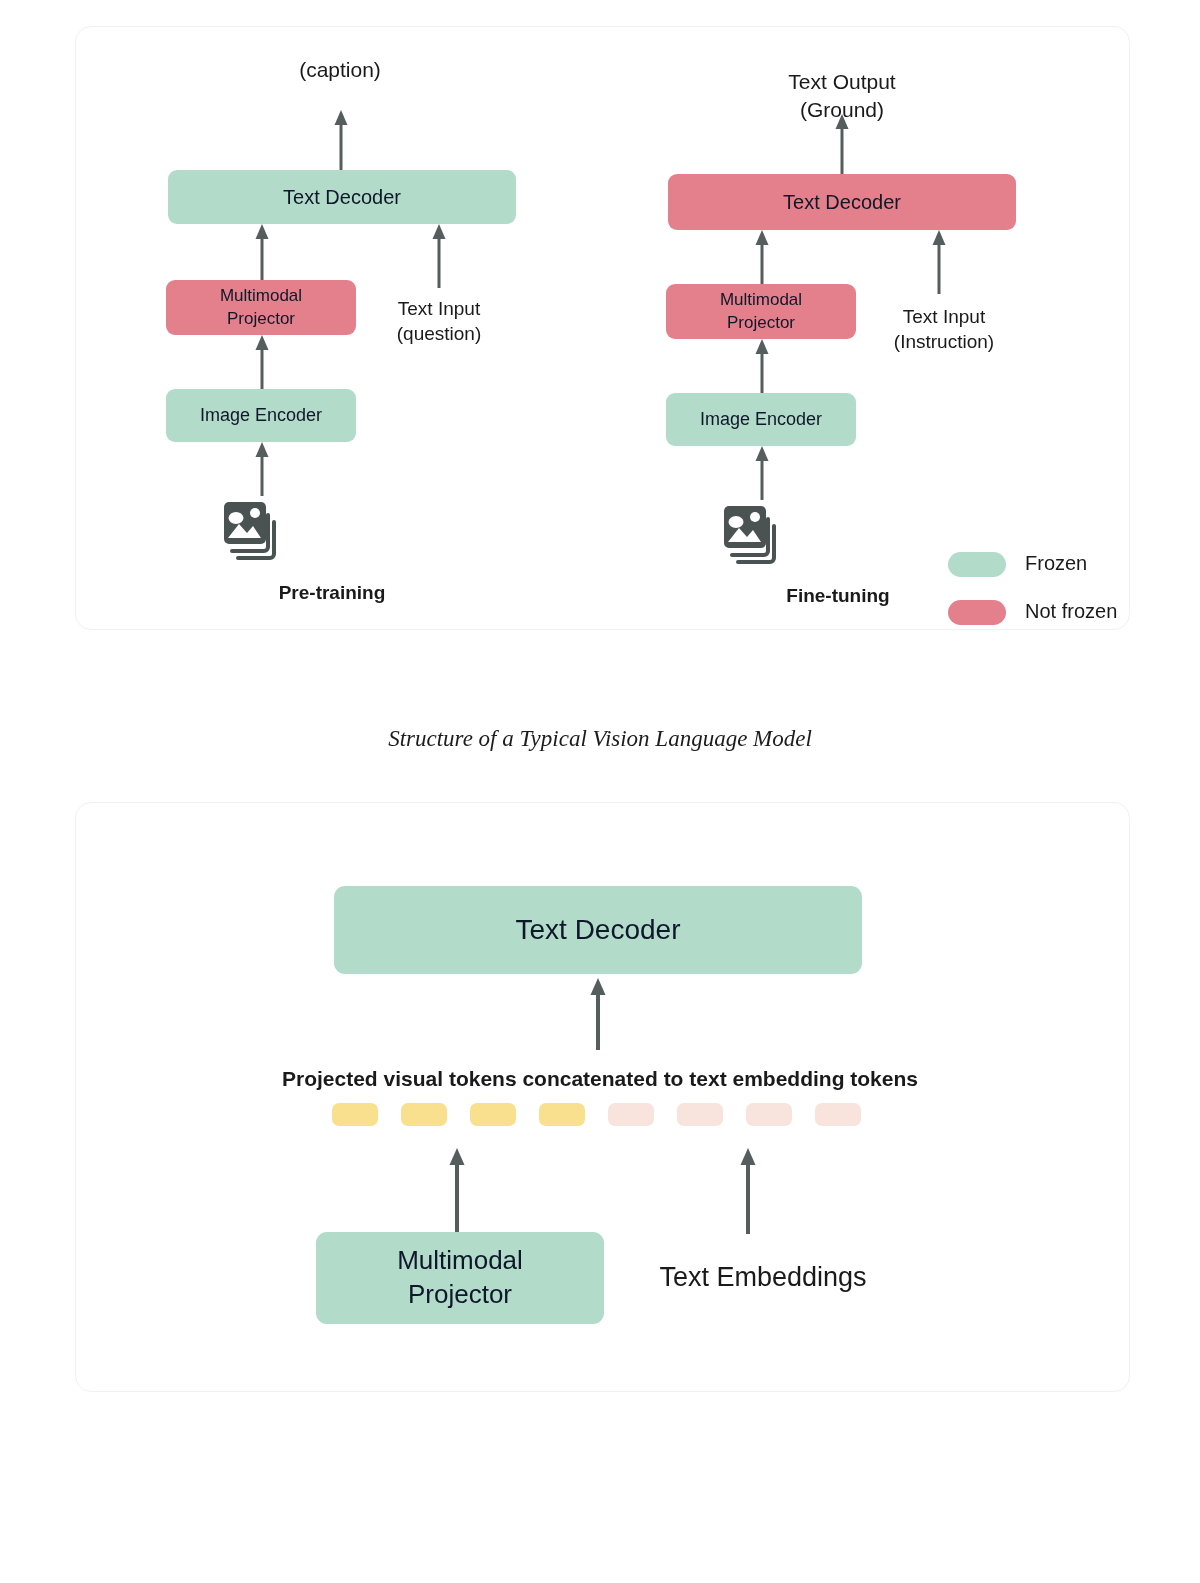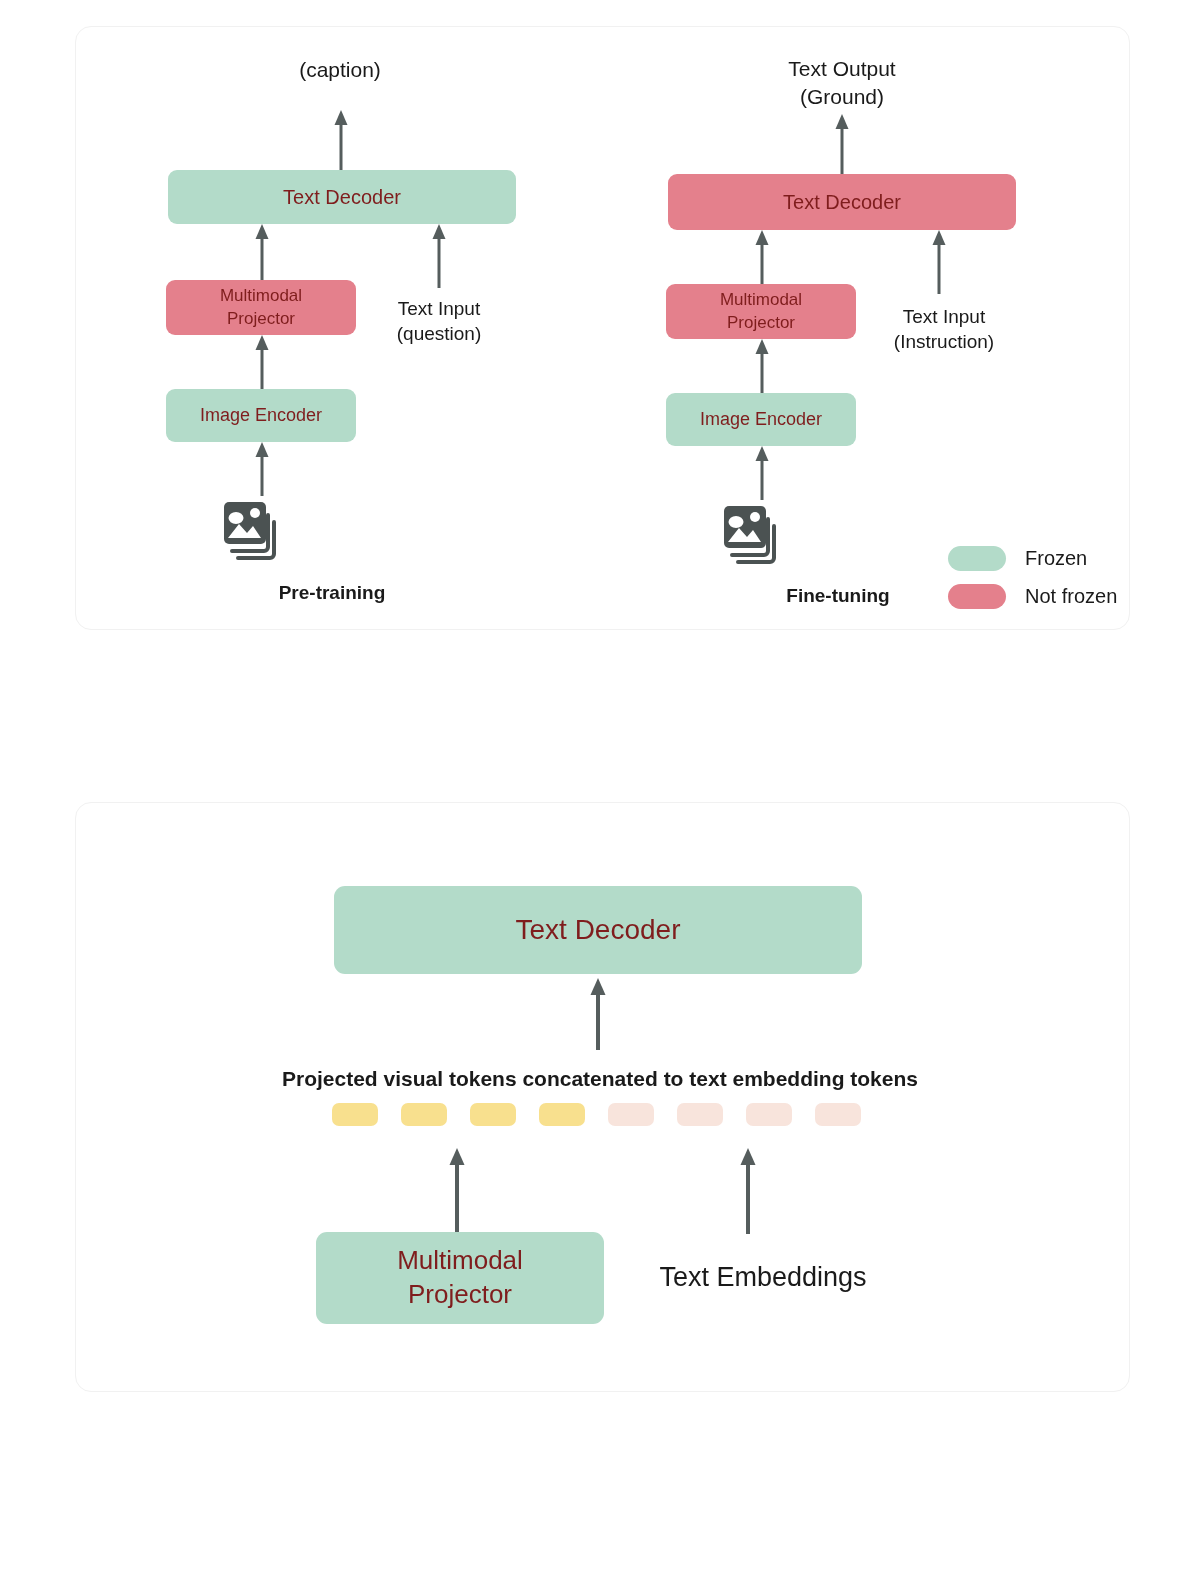--- a/index.html
+++ b/index.html
@@ -43,21 +43,21 @@
   #caption-proj { top: 1496px; }
 
   
   .node {
     position: absolute;
     border-radius: 9px;
     display: flex;
     flex-direction: column;
     align-items: center;
     justify-content: center;
-    color: #7f1d1d;
+    color: #0f172a;
     line-height: 1.30;
     text-align: center;
   }
   .node.frozen      { background: #b3dbc9; }
   .node.not-frozen  { background: #e4808c; }
 
   
   .label {
     position: absolute;
     text-align: center;
@@ -70,23 +70,24 @@
   .arrow {
     position: absolute;
     width: 22px;
   }
   .arrow svg { display: block; overflow: visible; }
 
   
   #legend { position: absolute; left: 948px; top: 540px; }
   .legend-row {
     display: flex;
-    align-items: center;
+    align-items: flex-start;
     height: 36px;
     margin-bottom: 2px;
+    margin-top: 12px;
   }
   .legend-swatch {
     width: 58px;
     height: 25px;
     border-radius: 13px;
     margin-right: 19px;
   }
   .legend-label { font-size: 20px; color: #1a1a1a; }
 
   
@@ -179,21 +180,21 @@
       <circle cx="33" cy="13" r="5" fill="#ffffff"></circle>
       <ellipse cx="14" cy="18" rx="7.5" ry="6" fill="#ffffff"></ellipse>
       <path d="M6 38 l11 -14 l8 9 l6 -7 l8 12 z" fill="#ffffff"></path>
     </svg>
   </div>
 
   <div class="label bold" style="left:182px; top:580px; width:300px; font-size:19px;">
     <span>Pre-training</span>
   </div>
 
-  <div class="label" style="left:713px; top:55px; width:258px; font-size:21px;">
+  <div class="label" style="left:713px; top:68px; width:258px; font-size:21px;">
     <div>Text Output</div>
     <div>(Ground)</div>
   </div>
 
   <div class="arrow" style="left:831px; top:114px; height:60px;">
     <svg width="22" height="60" viewBox="0 0 22 60">
       <line x1="11" y1="60" x2="11" y2="14" stroke="#555d5d" stroke-width="3"></line>
       <polygon points="11,0 4.5,15 17.5,15" fill="#555d5d"></polygon>
     </svg>
   </div>
@@ -263,20 +264,21 @@
     <div class="legend-row">
       <div class="legend-swatch" style="background:#b3dbc9;"></div>
       <div class="legend-label">Frozen</div>
     </div>
     <div class="legend-row">
       <div class="legend-swatch" style="background:#e4808c;"></div>
       <div class="legend-label">Not frozen</div>
     </div>
   </div>
 
+  <div class="figure-caption" id="caption-vlm">Structure of a Typical Vision Language Model</div>
 
   <div class="panel" id="panel-proj"></div>
 
   <div class="node frozen" style="left:334px; top:886px; width:528px; height:88px; font-size:28px; border-radius:11px;">
     <span>Text Decoder</span>
   </div>
 
   <div class="arrow" style="left:587px; top:978px; height:72px;">
     <svg width="22" height="72" viewBox="0 0 22 72">
       <line x1="11" y1="72" x2="11" y2="16" stroke="#555d5d" stroke-width="4"></line>

